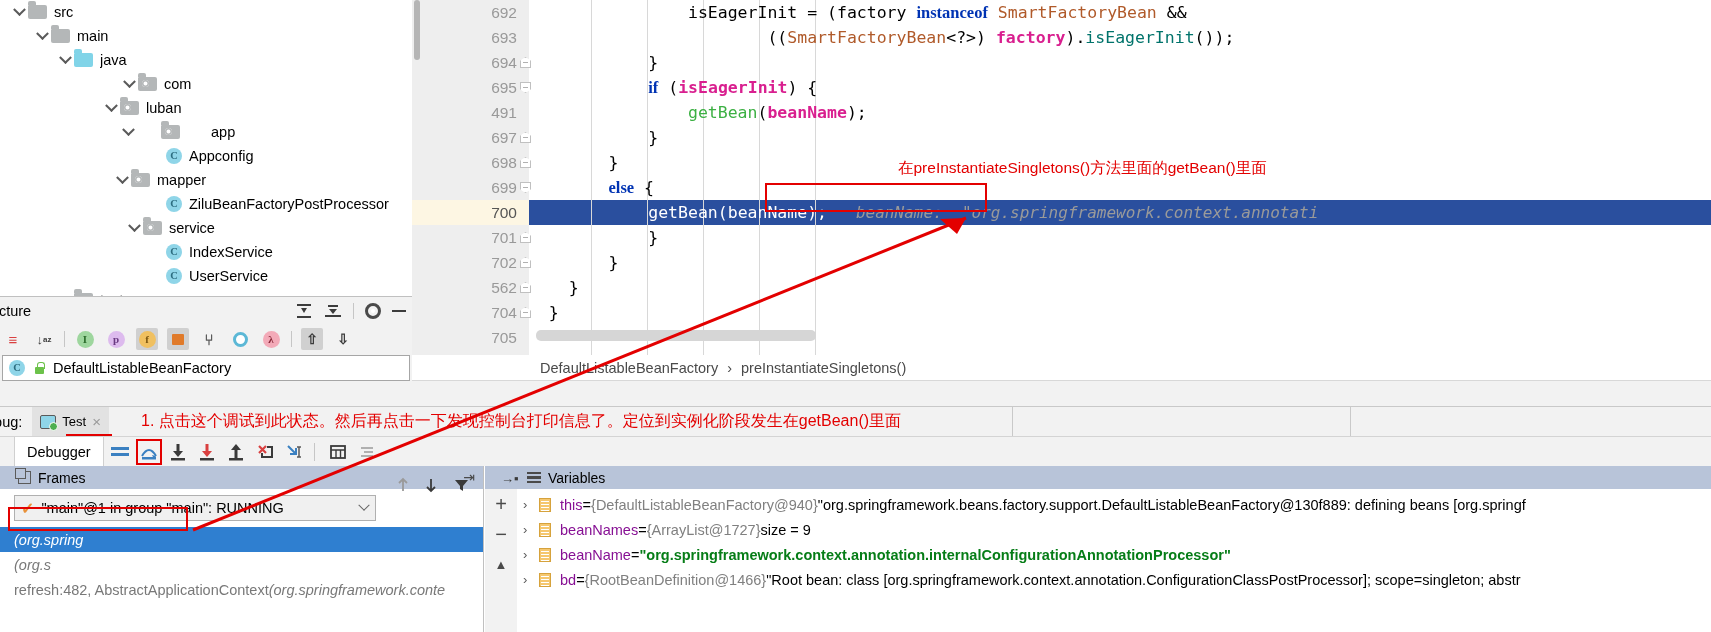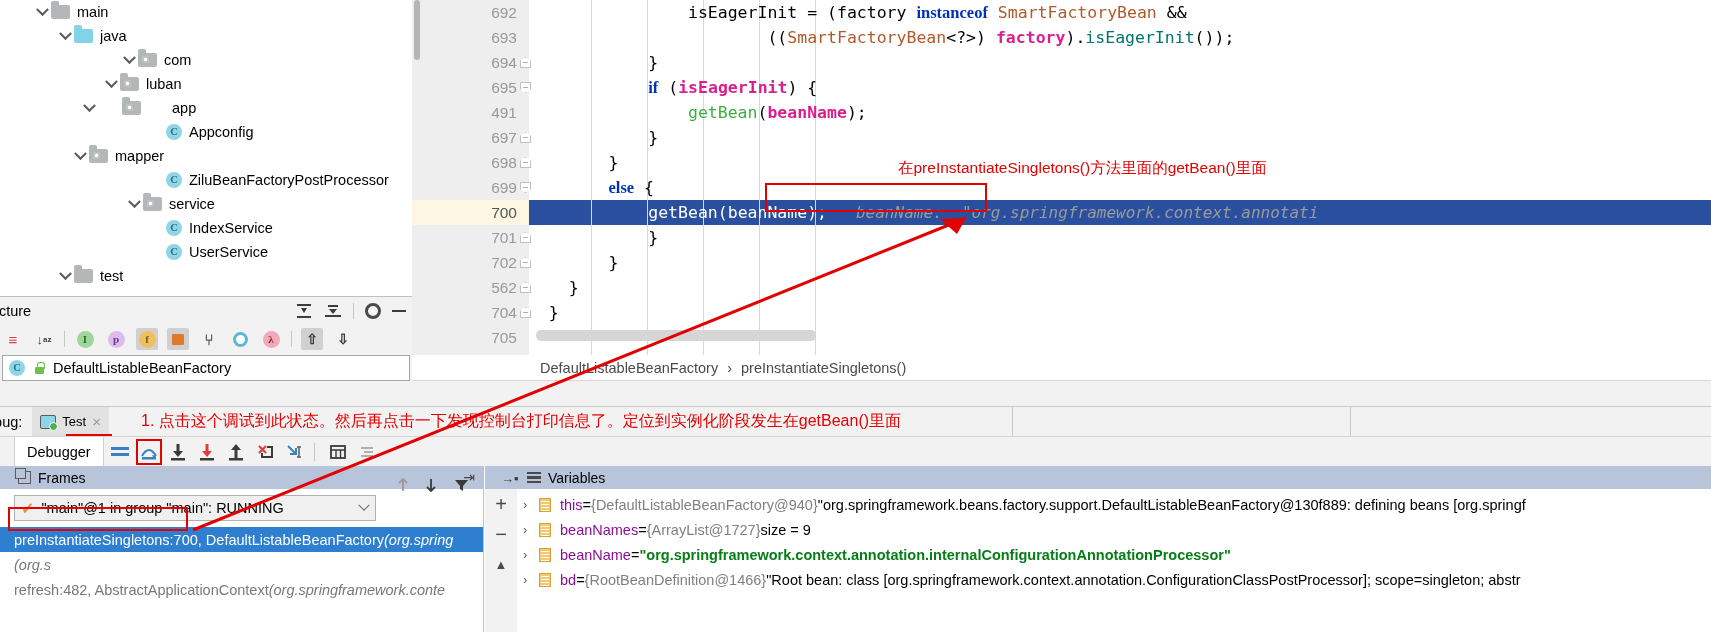--- a/index.html
+++ b/index.html
@@ -294,20 +294,29 @@
   .vref { color: #808080; }
   .vstr { color: #067d17; font-weight: bold; }
   .vplain { color: #000; }
 </style>
 </head>
 <body>
 
 <div id="root">
 
   <div id="project-tree">
+      <div class="tree-row" style="padding-left: 10px;">
+        <span class="tw">
+          <span class="chev"></span>
+        </span>
+        <span class="ic">
+          <span class="folder" style="display: block; width: 19px;"></span>
+        </span>
+        <span class="tree-label">src</span>
+      </div>
       <div class="tree-row" style="padding-left: 33px;">
         <span class="tw">
           <span class="chev"></span>
         </span>
         <span class="ic">
           <span class="folder" style="display: block; width: 19px;"></span>
         </span>
         <span class="tree-label">main</span>
       </div>
       <div class="tree-row" style="padding-left: 56px;">
@@ -330,35 +339,35 @@
       </div>
       <div class="tree-row" style="padding-left: 102px;">
         <span class="tw">
           <span class="chev"></span>
         </span>
         <span class="ic">
           <span class="folder pkg" style="display: block; width: 19px;"></span>
         </span>
         <span class="tree-label">luban</span>
       </div>
-      <div class="tree-row" style="padding-left: 80px; gap: 24px;">
+      <div class="tree-row" style="padding-left: 119px; gap: 24px;">
         <span class="tw">
           <span class="chev"></span>
         </span>
         <span class="ic">
           <span class="folder pkg" style="display: block; width: 19px;"></span>
         </span>
         <span class="tree-label">app</span>
       </div>
       <div class="tree-row" style="padding-left: 148px;">
         <span class="tw"></span>
         <span class="cls">C</span>
         <span class="tree-label">Appconfig</span>
       </div>
-      <div class="tree-row" style="padding-left: 71px;">
+      <div class="tree-row" style="padding-left: 113px;">
         <span class="tw">
           <span class="chev"></span>
         </span>
         <span class="ic">
           <span class="folder pkg" style="display: block; width: 19px;"></span>
         </span>
         <span class="tree-label">mapper</span>
       </div>
       <div class="tree-row" style="padding-left: 148px;">
         <span class="tw"></span>
@@ -659,21 +668,20 @@
           <path d="M7 2 v12 M3 10 l4 4 l4 -4" stroke="#3a3a3a" stroke-width="1.8" fill="none"></path>
         </svg>
     </div>
     <div class="frames-navbtn" style="left:450px;">
       <svg width="15" height="16" viewBox="0 0 15 16">
           <path d="M1 3 h13 l-5 6 v5 l-3 -2 v-3 z" fill="#3a3a3a"></path>
         </svg>
     </div>
     <div id="frames-list" style="margin-top:6px;">
         <div class="frame-row sel">
-          <span>preInstantiateSingletons:700, DefaultListableBeanFactory </span>
           <span class="pkgn">(org.spring</span>
         </div>
         <div class="frame-row grey">
           <span class="pkgn">(org.s</span>
         </div>
         <div class="frame-row grey">
           <span>refresh:482, AbstractApplicationContext </span>
           <span class="pkgn">(org.springframework.conte</span>
         </div>
       </div>

